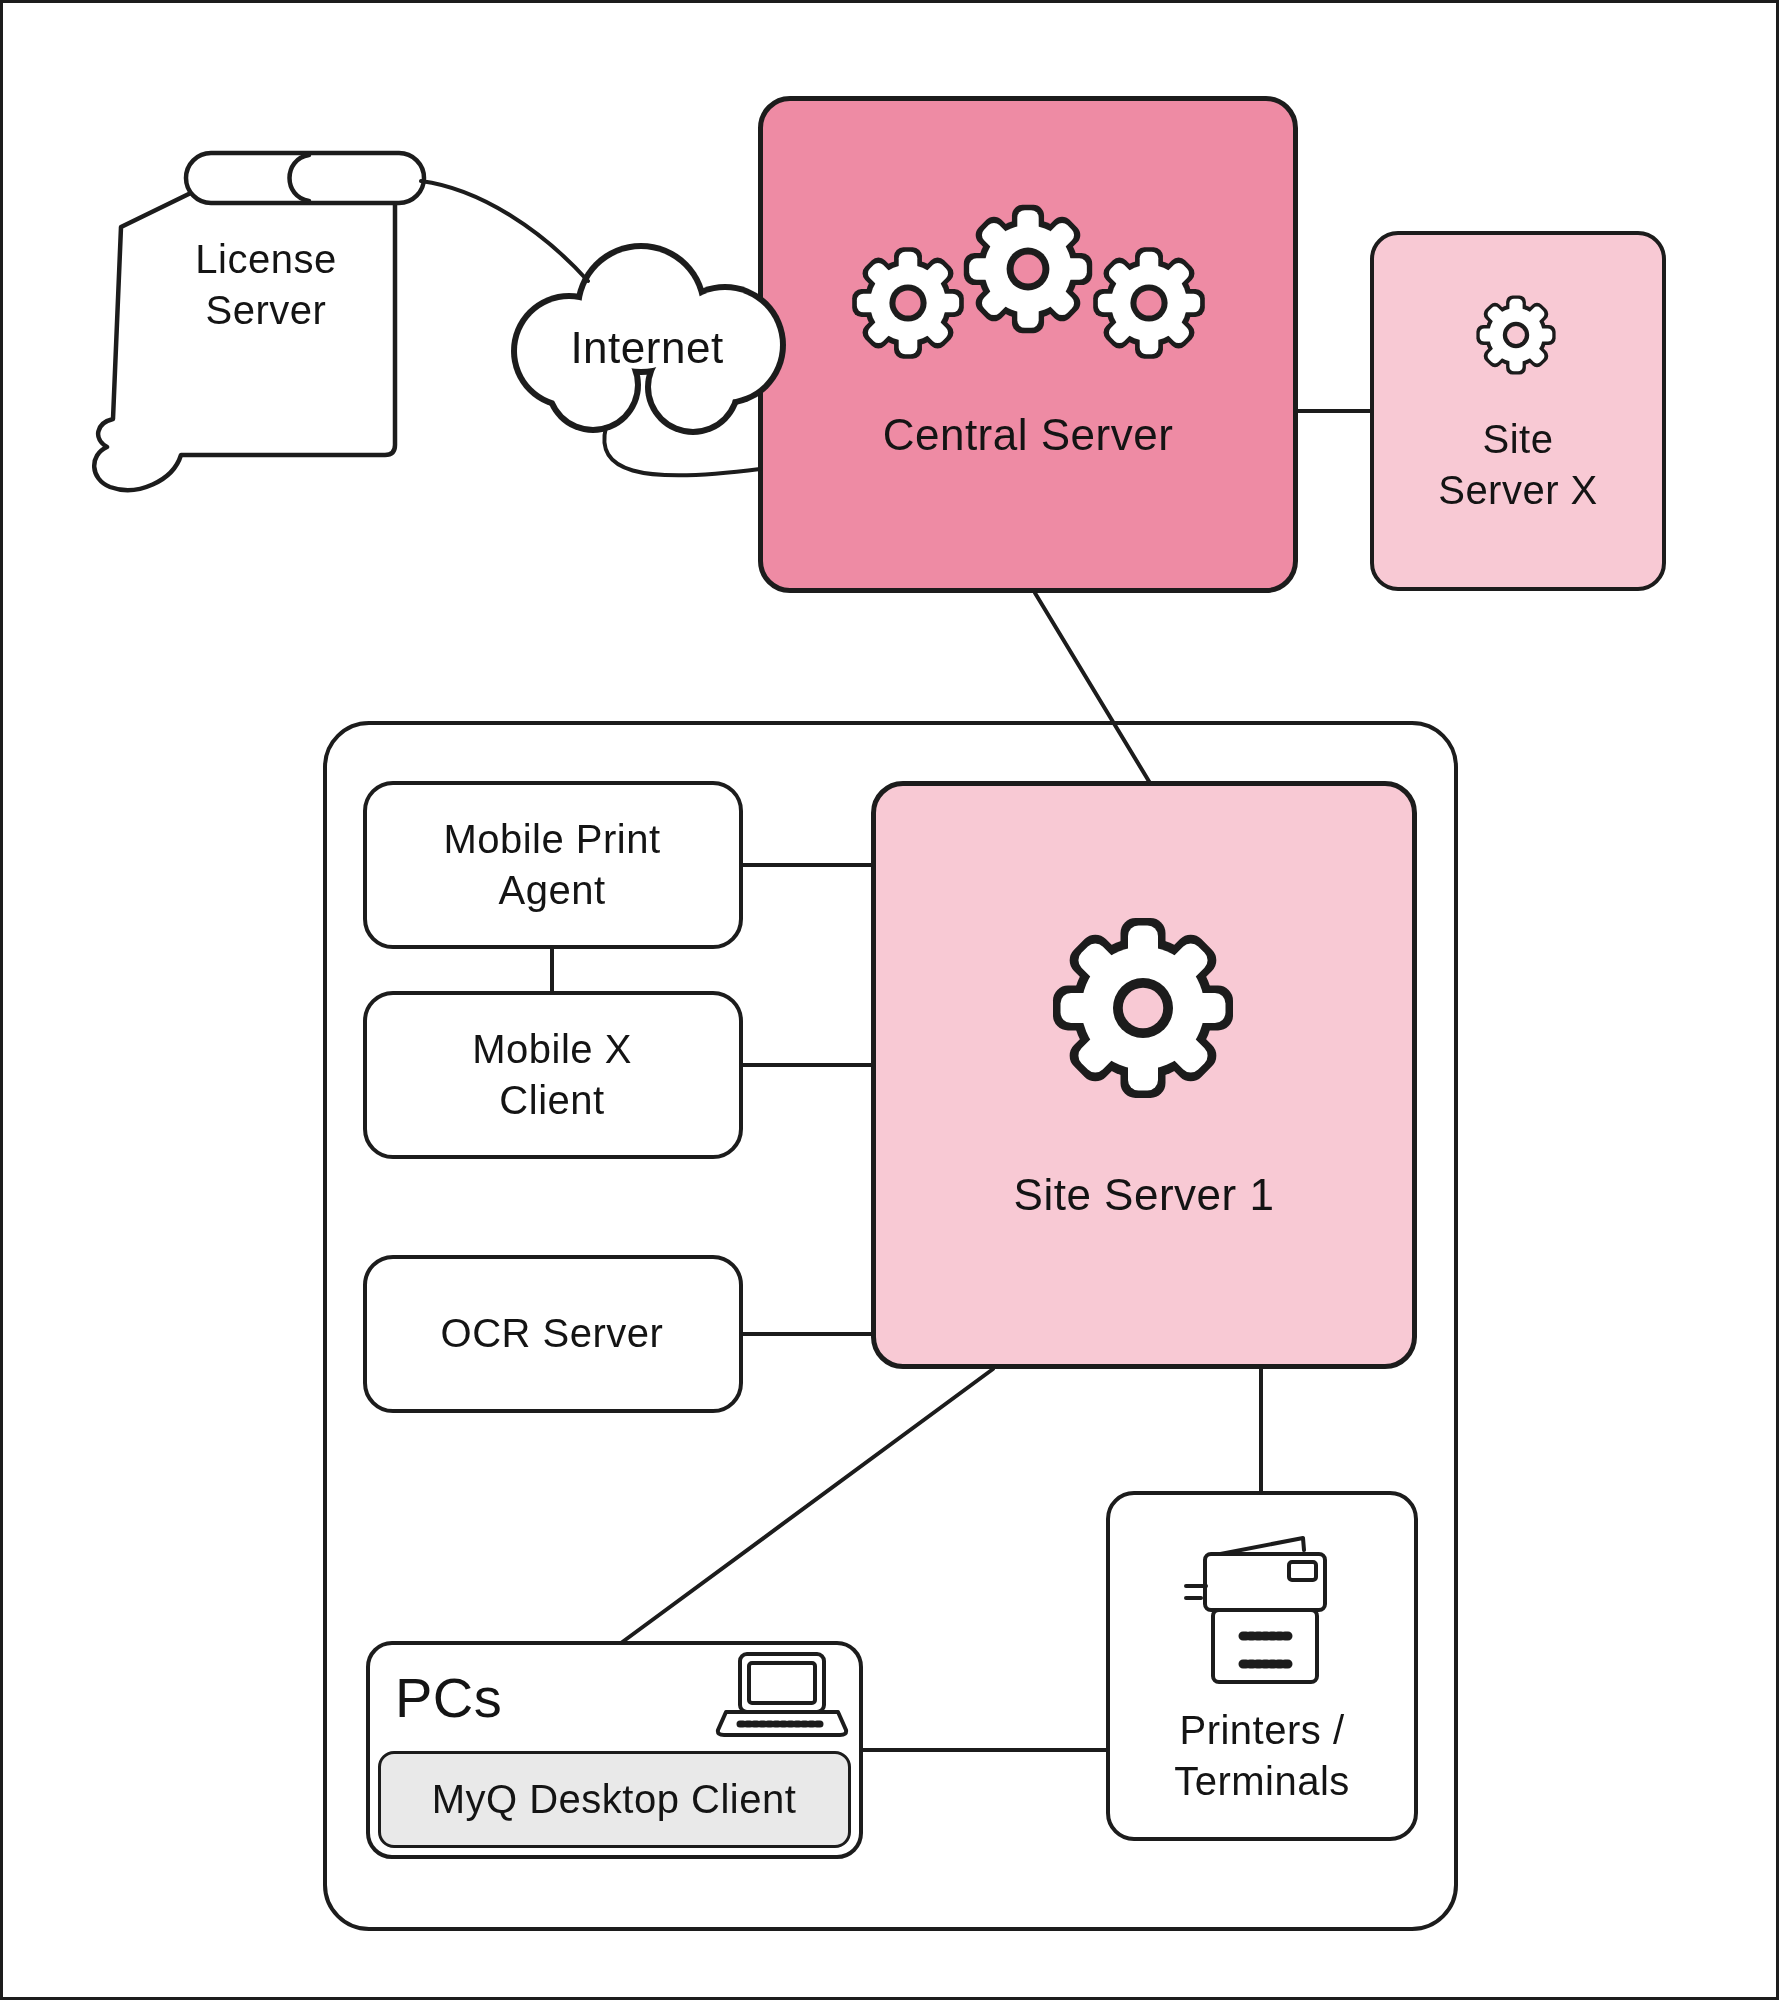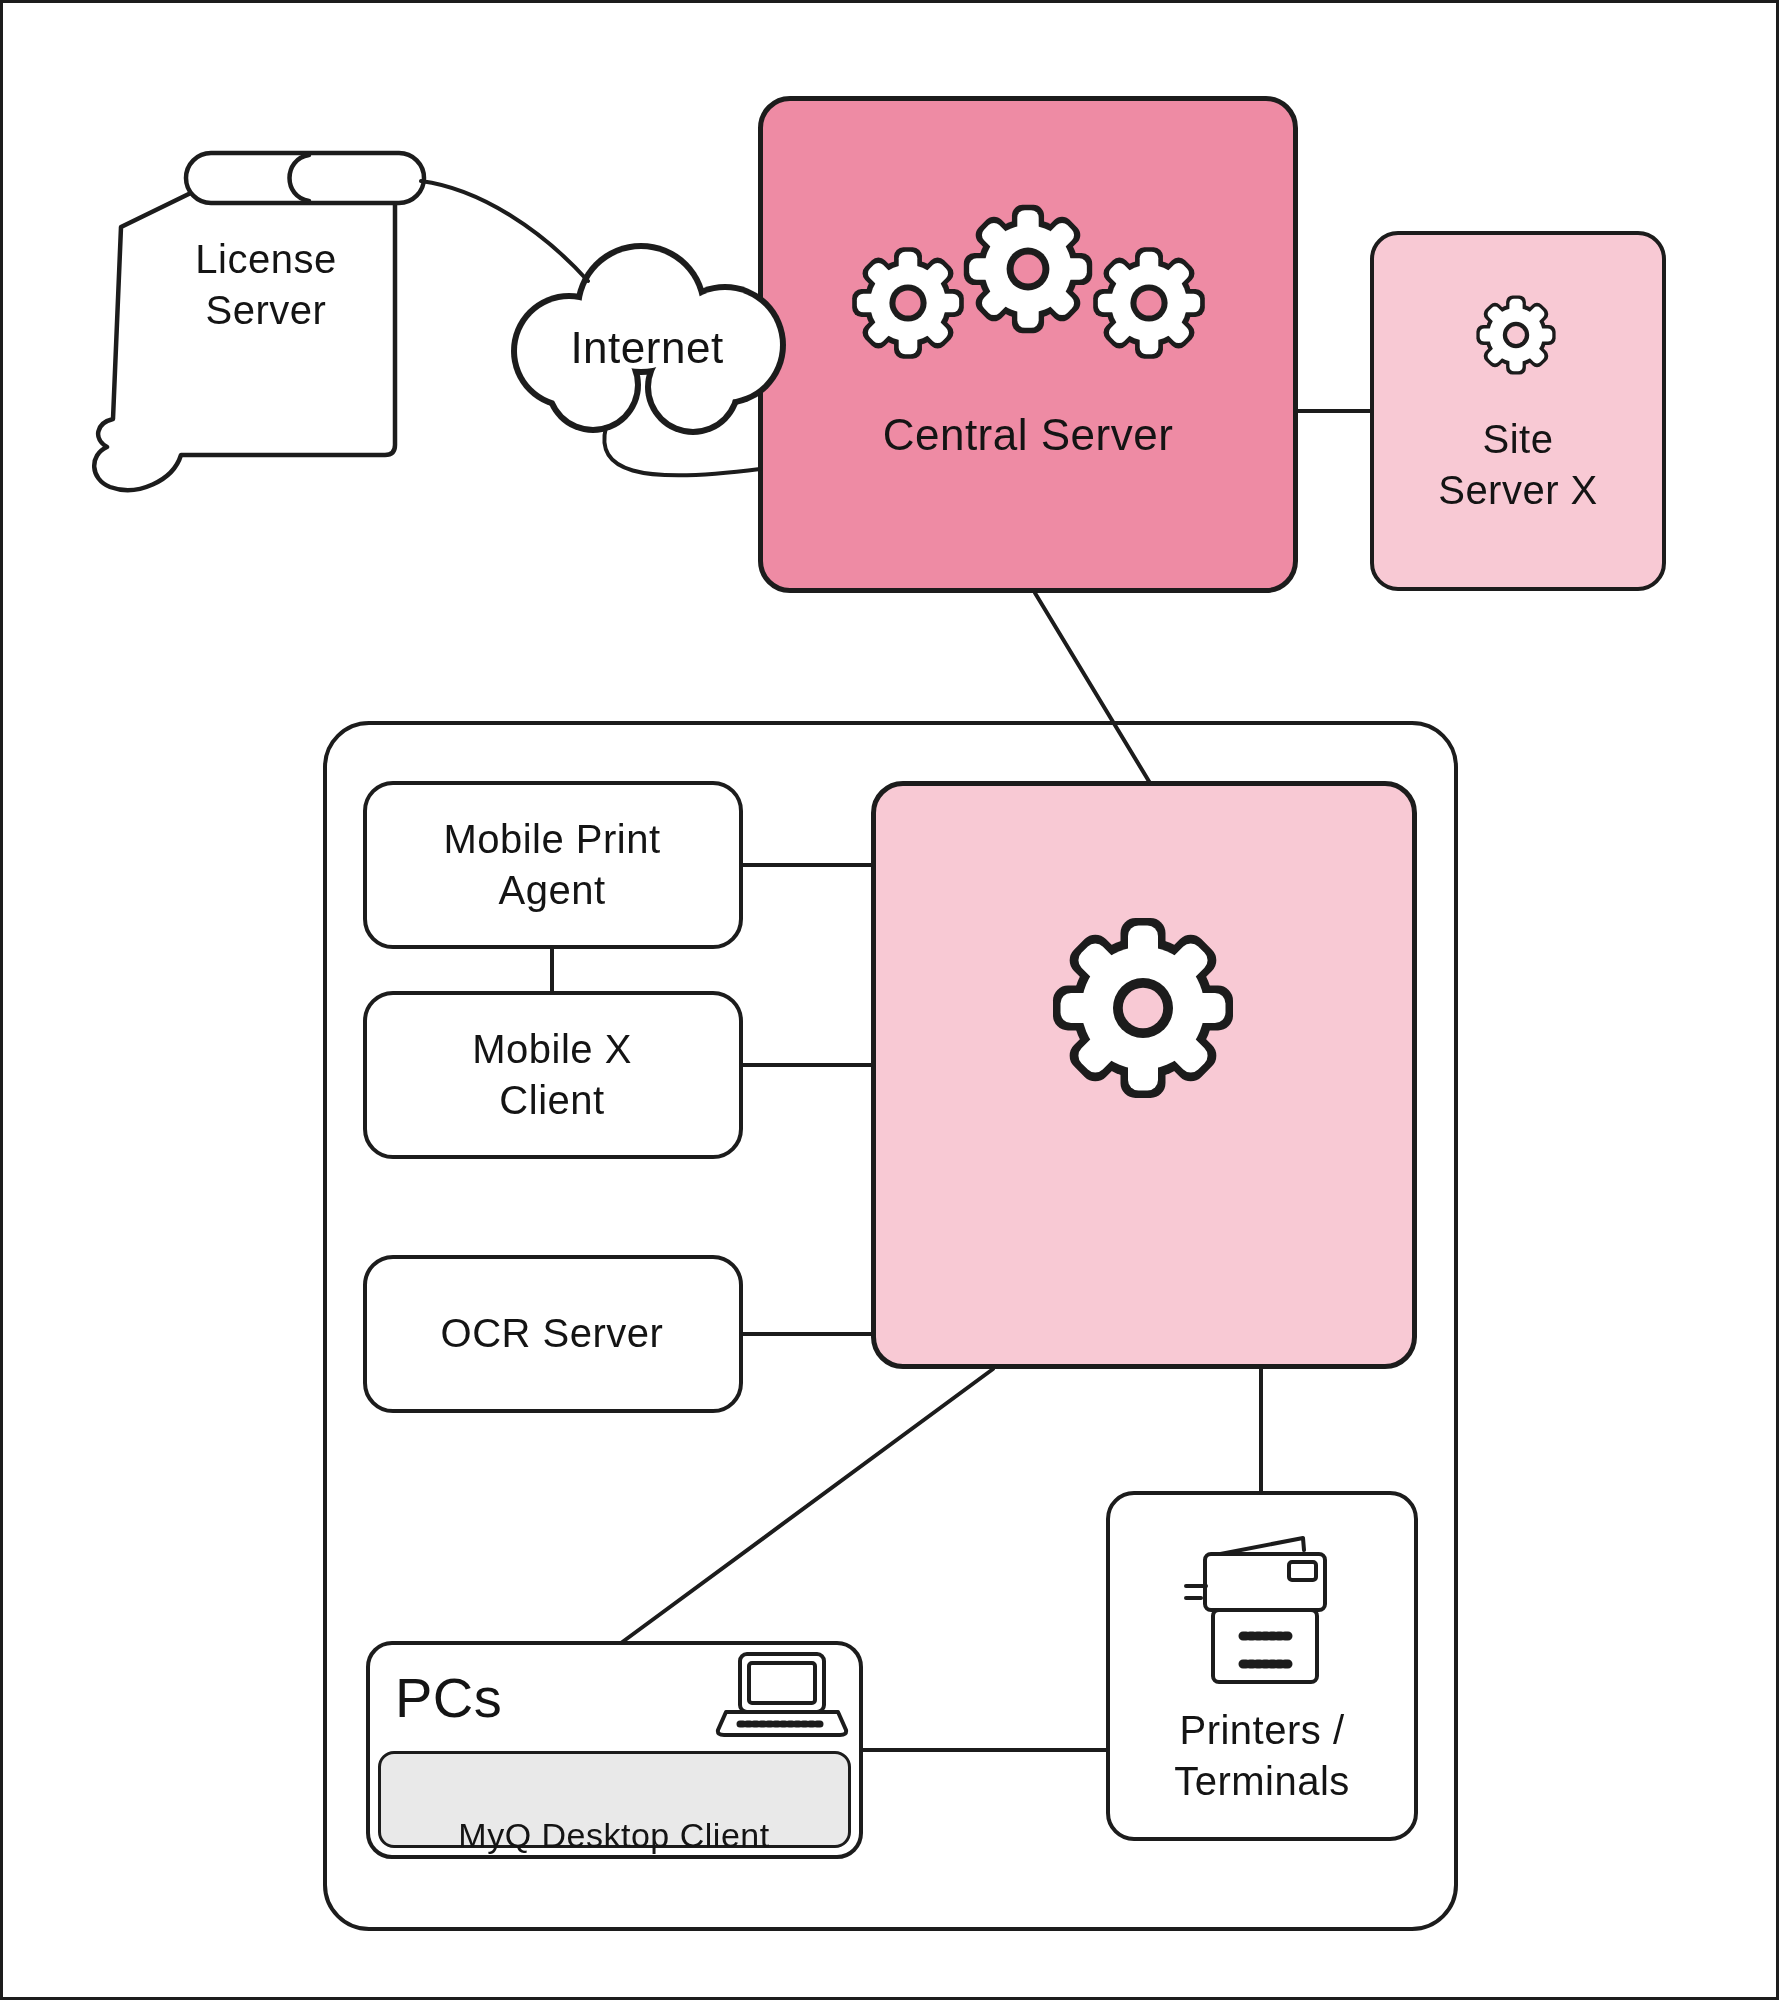--- a/index.html
+++ b/index.html
@@ -29,21 +29,21 @@
     position:absolute;
     transform:translate(-50%,-50%);
     text-align:center;
     white-space:pre-line;
     color:#141414;
     font-size:40px;
     line-height:1.28;
     letter-spacing:0.5px;
   }
   .label-lg{font-size:44px;text-align:right;}
-  .label-sm{font-size:34px;margin-top:36px;}
+  .label-sm{font-size:40px;}
   .label-left{
     position:absolute;
     color:#141414;
     font-size:56px;
     letter-spacing:0.5px;
   }
 </style>
 </head>
 <body>
 
@@ -158,19 +158,20 @@
 Server</div>
     <div class="label label-lg" style="left:644px;top:345px">Internet</div>
     <div class="label" style="left:1515px;top:462px">Site
 Server X</div>
     <div class="label label-lg" style="left:1025px;top:432px">Central Server</div>
     <div class="label" style="left:549px;top:862px">Mobile Print
 Agent</div>
     <div class="label" style="left:549px;top:1072px">Mobile X
 Client</div>
     <div class="label" style="left:549px;top:1331px">OCR Server</div>
+    <div class="label label-lg" style="left:1141px;top:1192px">Site Server 1</div>
     <div class="label" style="left:1259px;top:1753px">Printers /
 Terminals</div>
     <div class="label-left" style="left:392px;top:1662px">PCs</div>
     <div class="label label-sm" style="left:611px;top:1797px">MyQ Desktop Client</div>
   </div>
 
 </div>
 
 </body></html>

